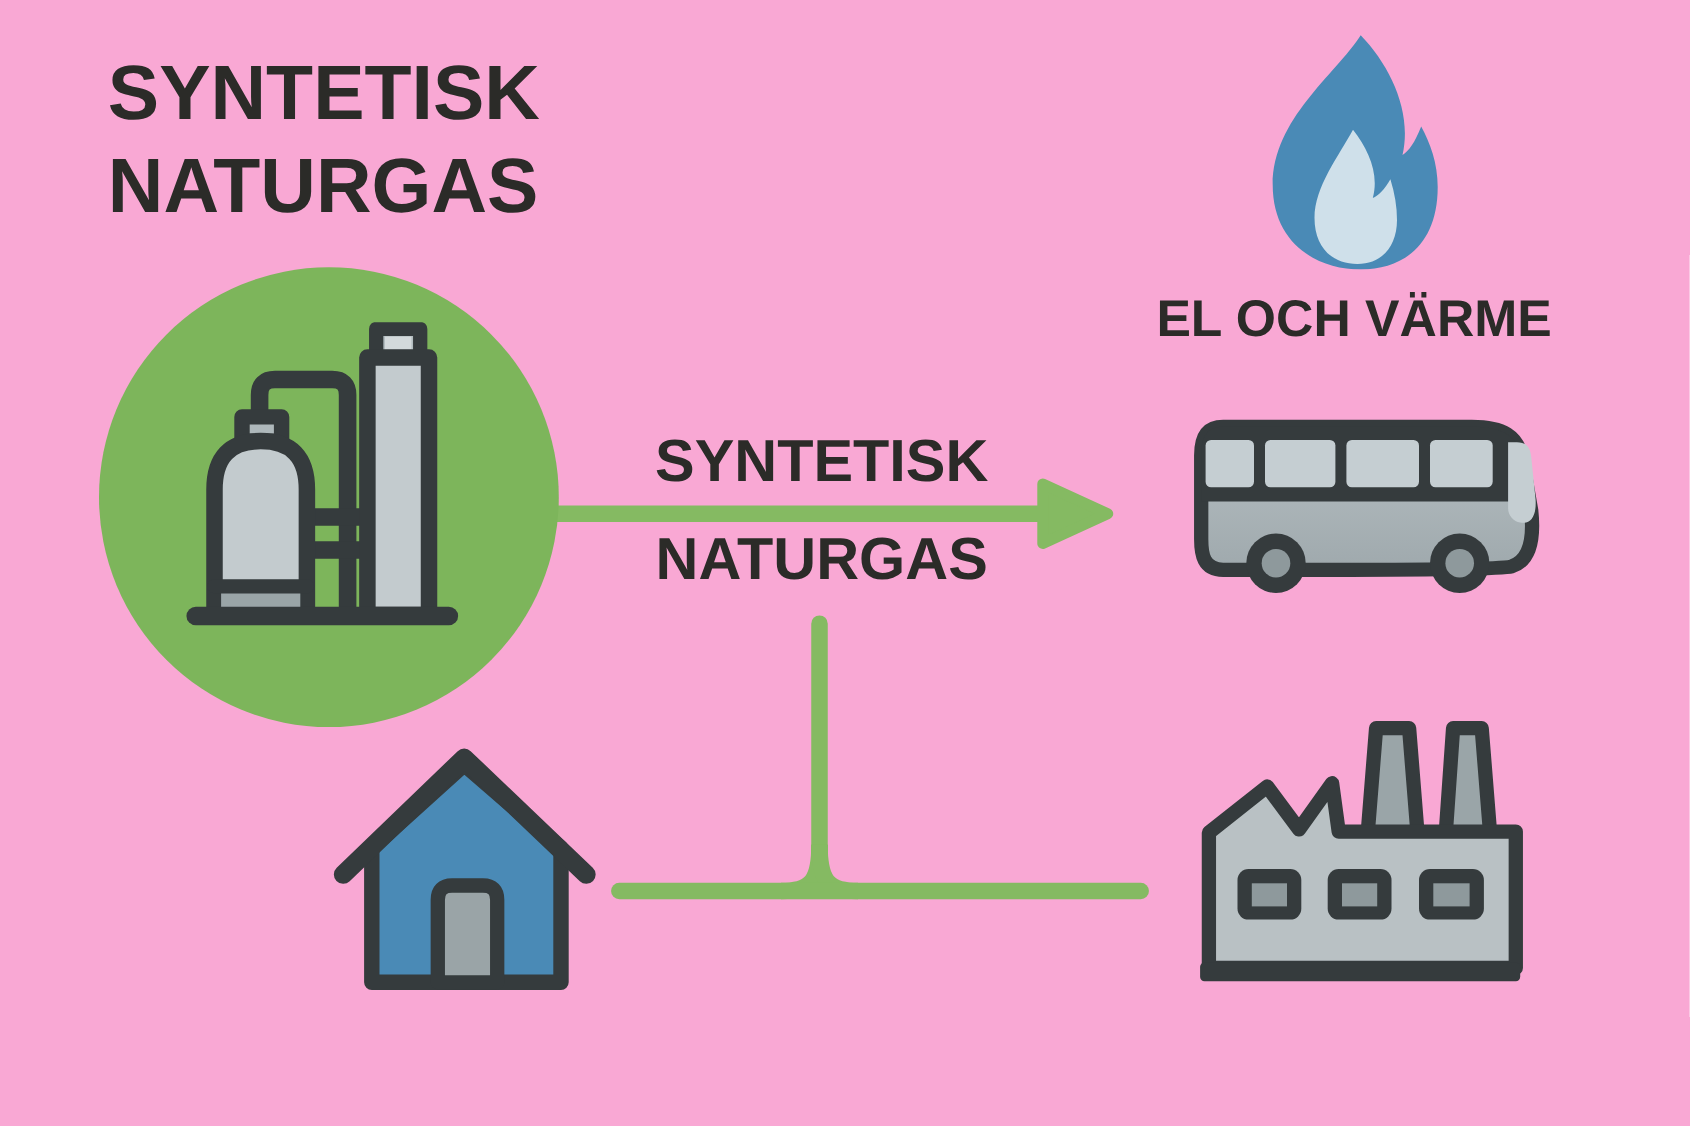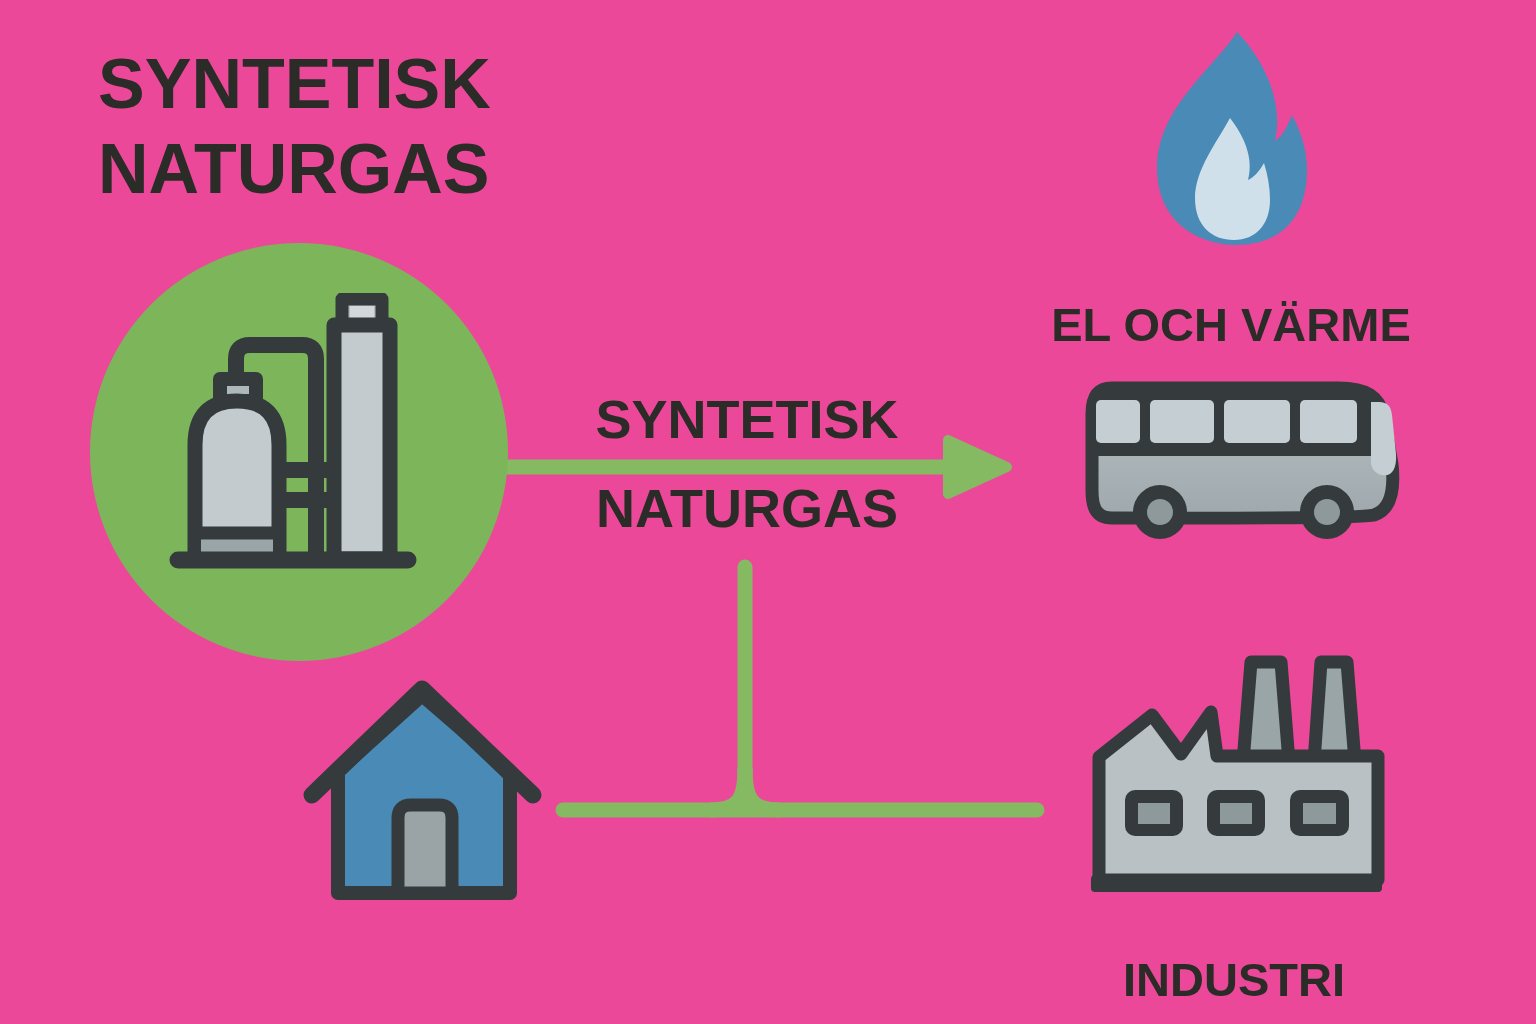--- a/index.html
+++ b/index.html
@@ -1,39 +1,39 @@
 <!DOCTYPE html>
 <html><head>
 <meta charset="utf-8">
 <style>
   html,body{margin:0;padding:0;}
   .canvas{
     position:relative;
     width:1536px;height:1024px;
-    background:#ec4899;
+    background:#f9a8d4;
     overflow:hidden;
     font-family:"Liberation Sans", sans-serif;
     color:#2d2d2a;
   }
   .abs{position:absolute;}
   .title{
     left:98px;top:42px;
     font-size:70px;font-weight:bold;
     line-height:85px;letter-spacing:0px;
     color:#2b2b28;
   }
   .flow-label{
     font-size:54px;font-weight:bold;
     transform:translateX(-50%);
     white-space:nowrap;color:#2b2b28;
   }
   .node-label{
     font-size:47px;font-weight:bold;
     transform:translateX(-50%);
-    white-space:nowrap;color:#2b2b28;margin-top:36px;
+    white-space:nowrap;color:#2b2b28;
   }
   .plant-circle{
     left:90px;top:243px;width:418px;height:418px;
     border-radius:50%;
     background:#7db55b;
   }
   svg{display:block;}
 </style>
 </head>
 <body>
@@ -134,21 +134,20 @@
       <rect x="40" y="140" width="58" height="46" rx="10" fill="#353b3d" stroke="none"></rect>
       <rect x="53" y="153" width="32" height="21" fill="#8e999c" stroke="none"></rect>
       <rect x="122" y="140" width="58" height="46" rx="10" fill="#353b3d" stroke="none"></rect>
       <rect x="135" y="153" width="32" height="21" fill="#8e999c" stroke="none"></rect>
       <rect x="205" y="140" width="59" height="46" rx="10" fill="#353b3d" stroke="none"></rect>
       <rect x="218" y="153" width="33" height="21" fill="#8e999c" stroke="none"></rect>
 
       <rect x="6" y="225" width="291" height="17" rx="4" fill="#353b3d" stroke="none"></rect>
     </g>
   </svg>
-  <div class="abs node-label" style="left:1234px;top:916px;">INDUSTRI</div>
 
   <svg class="abs" style="left:300px;top:675px;" width="245" height="235" viewBox="0 0 245 235">
 
     <path d="M 38 218 V 96 L 122 20 L 210 96 V 218 Z" fill="#4a8ab6" stroke="#353b3d" stroke-width="14" stroke-linejoin="round"></path>
 
     <path d="M 12 120 L 122 14 L 233 120" fill="none" stroke="#353b3d" stroke-width="17" stroke-linecap="round" stroke-linejoin="round"></path>
 
     <path d="M 98 218 V 143 Q 98 130 111 130 H 139 Q 152 130 152 143 V 218 Z" fill="#9aa4a7" stroke="#353b3d" stroke-width="13" stroke-linejoin="round"></path>
   </svg>
 

